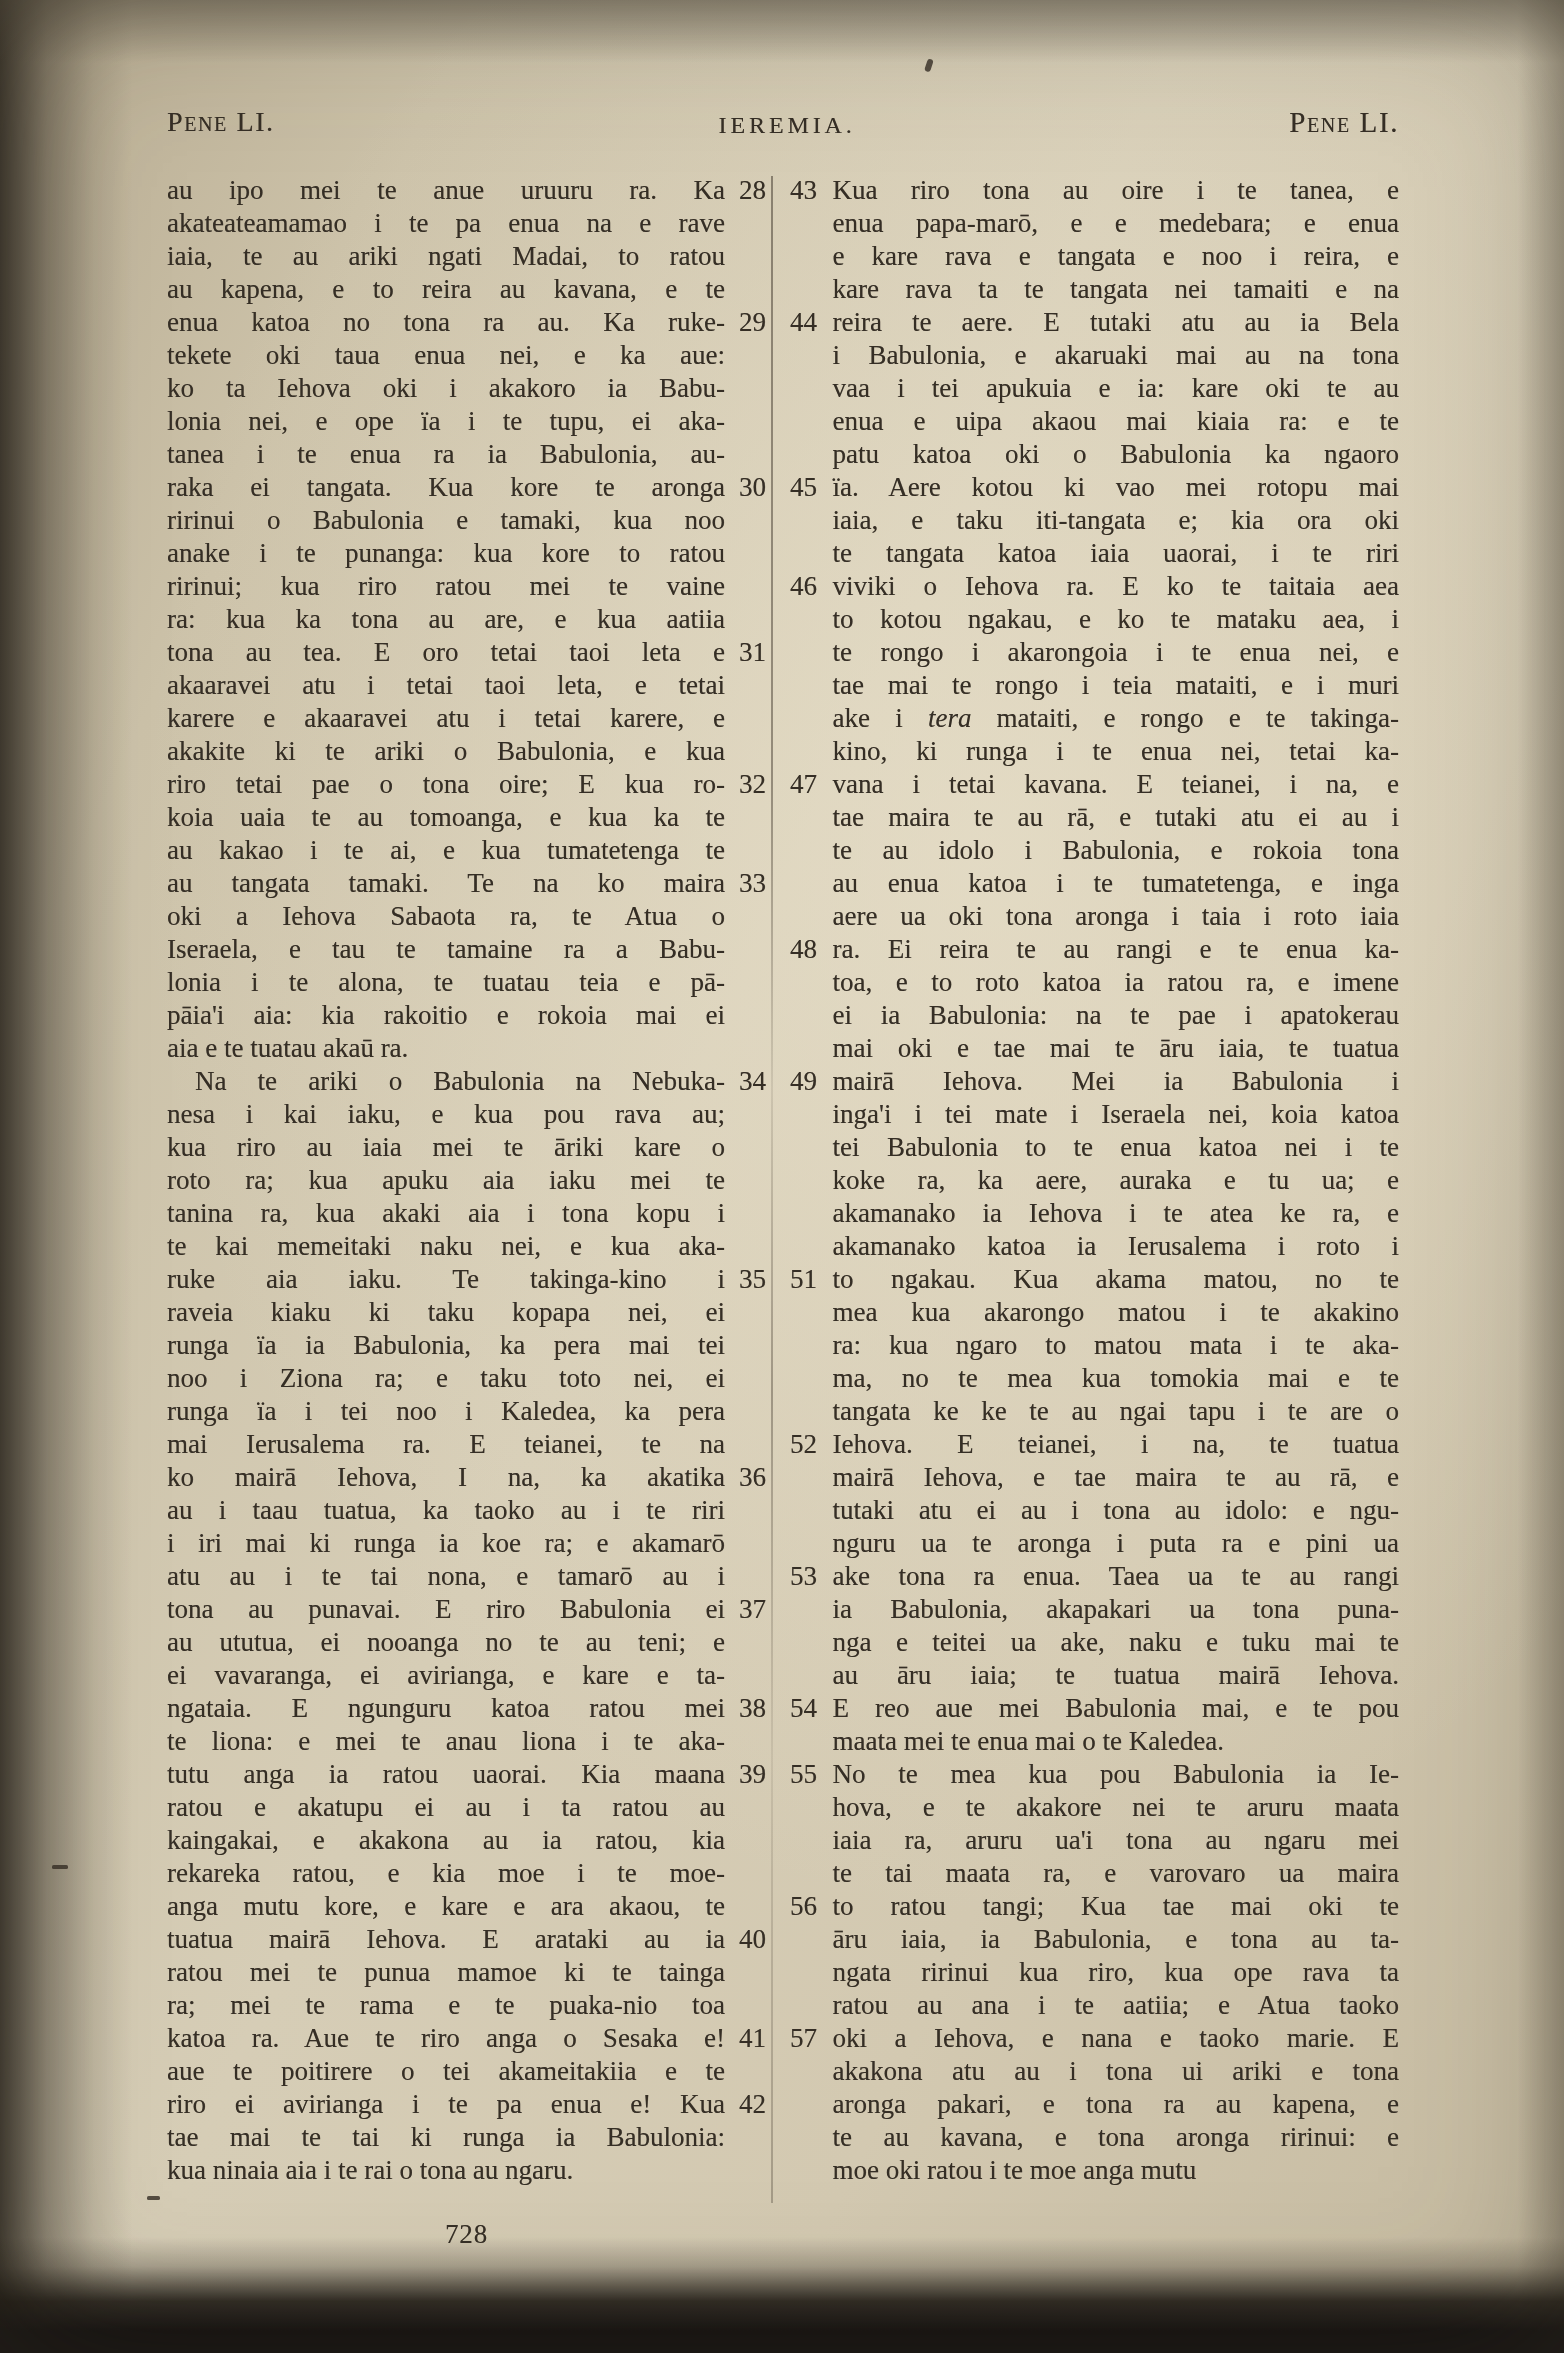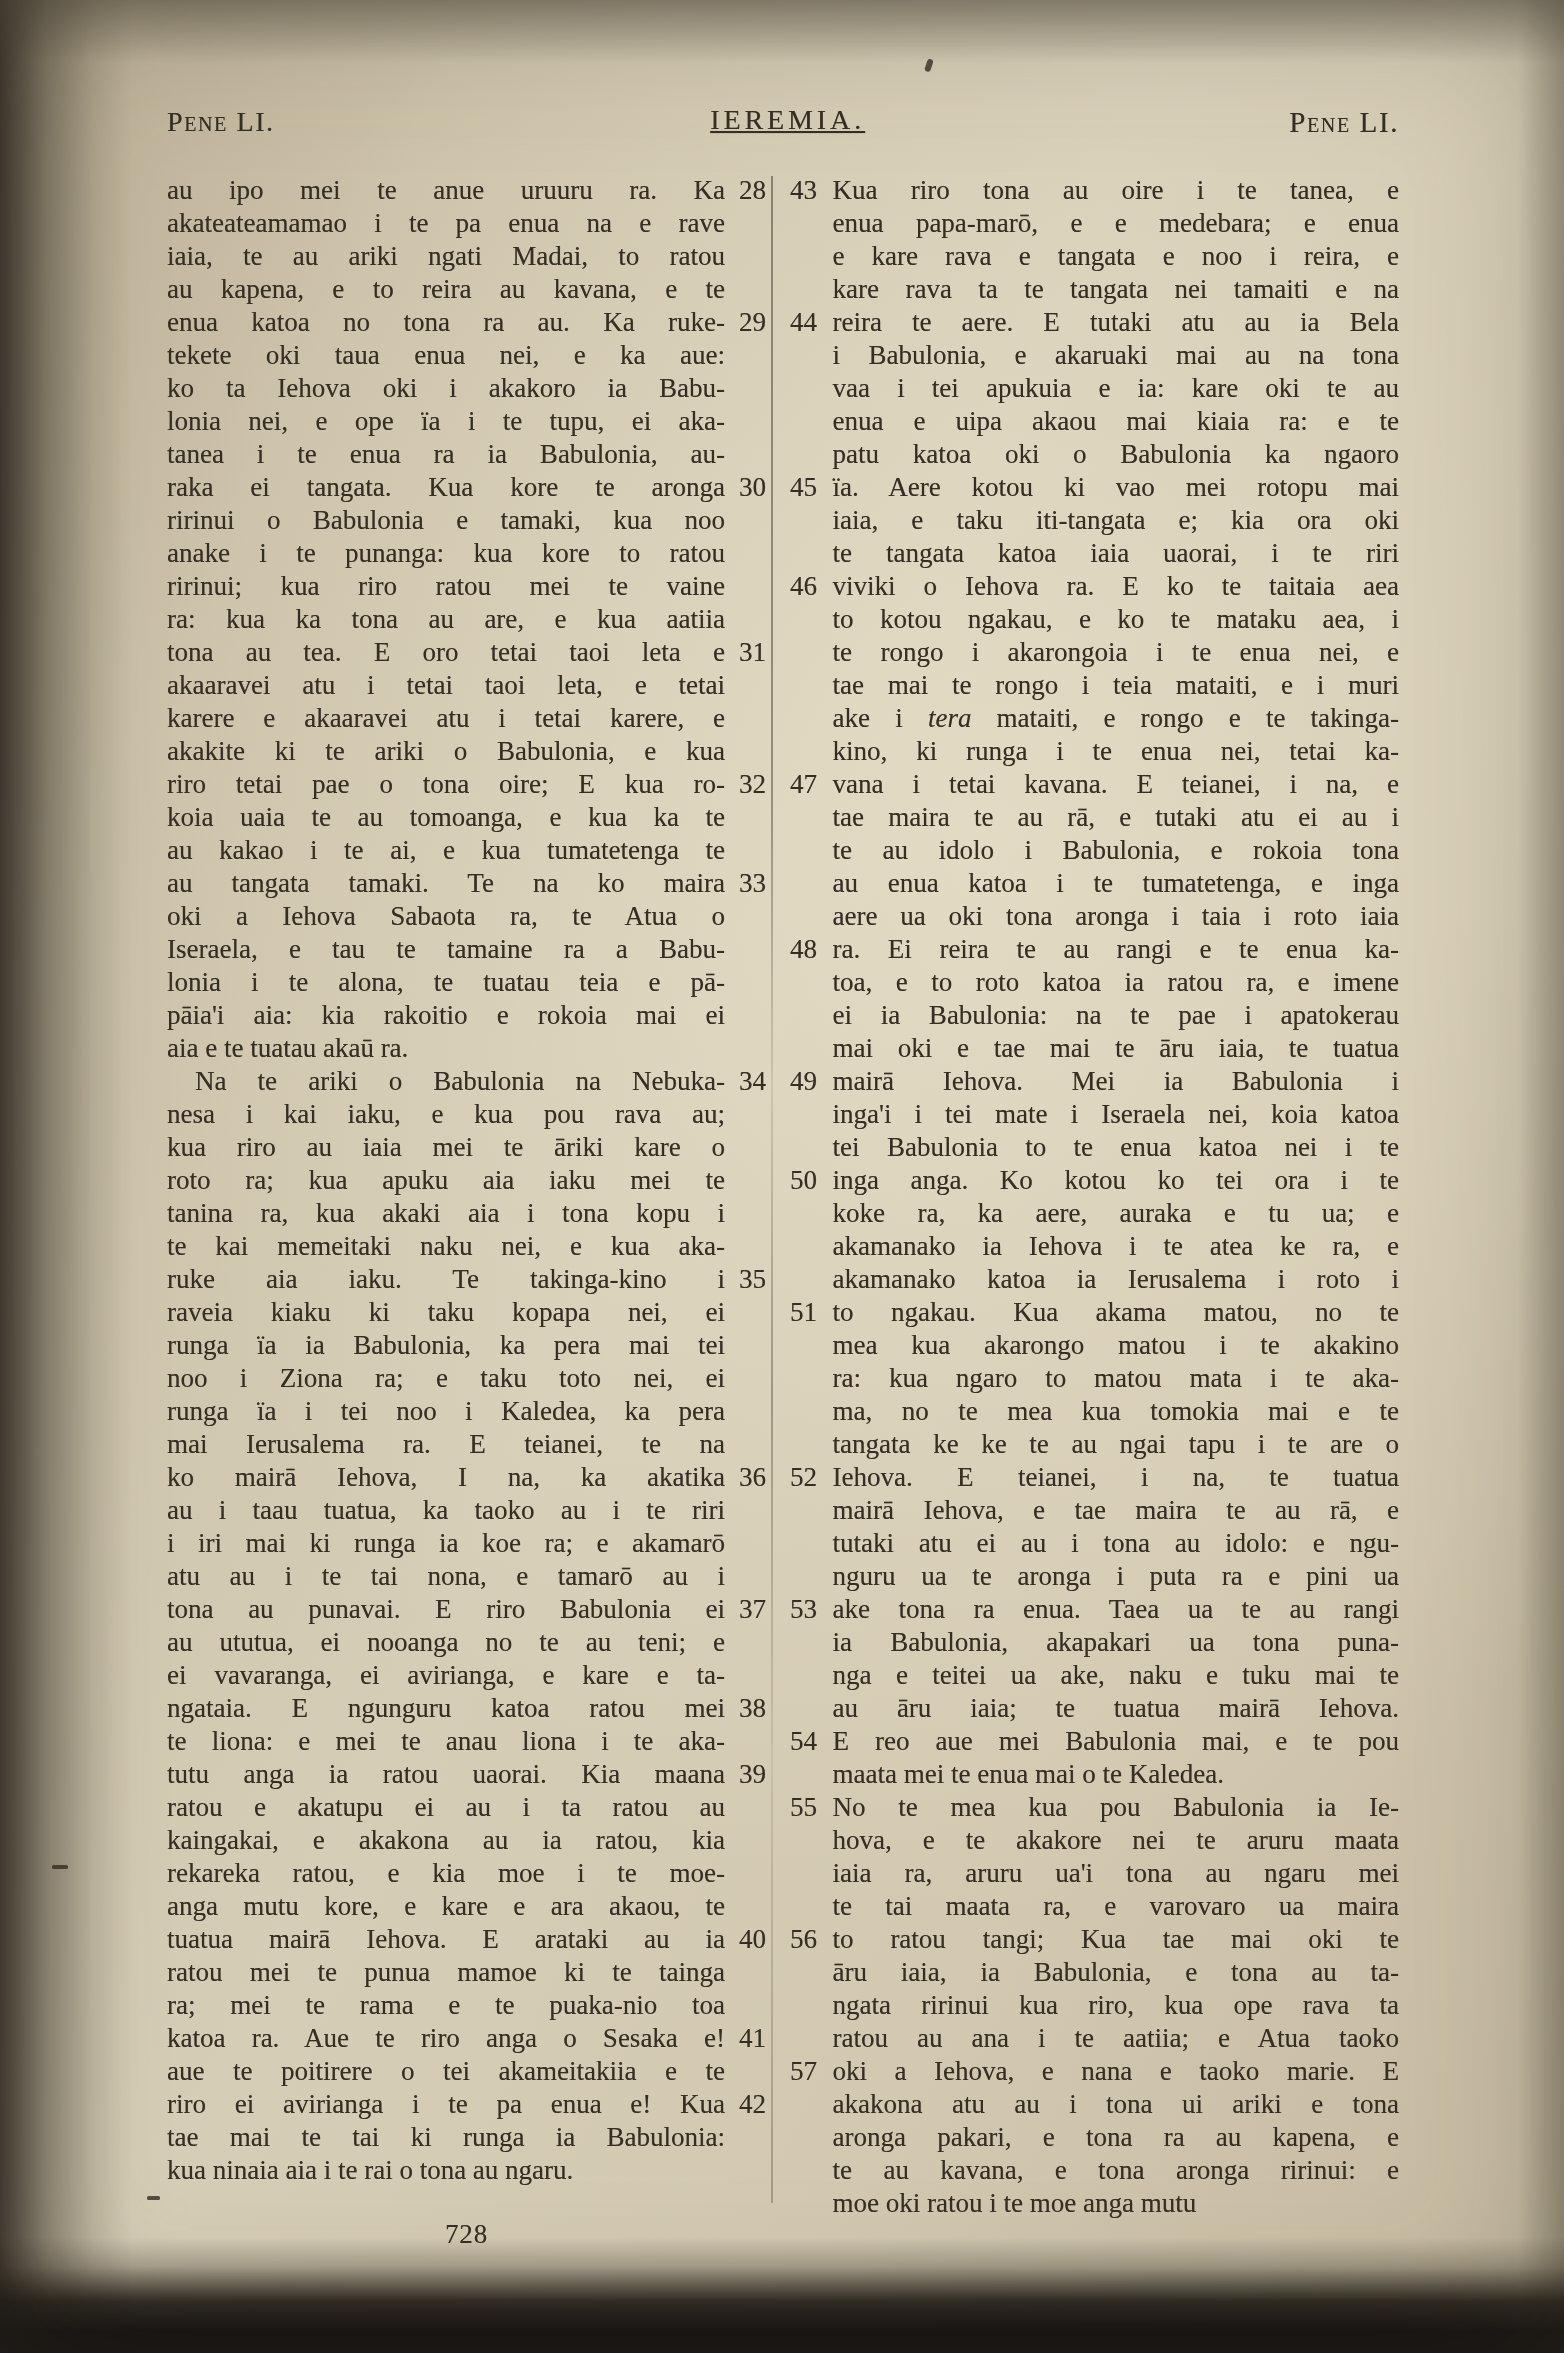--- a/index.html
+++ b/index.html
@@ -22,21 +22,21 @@
     background:linear-gradient(270deg, rgba(84,76,62,0.40), rgba(84,76,62,0)); }
   .shadow-bottom { position:absolute; left:0; right:0; bottom:0; height:117px;
     background:linear-gradient(180deg, rgba(32,27,20,0) 0%, rgba(32,27,20,0.25) 25%, rgba(24,20,15,0.88) 55%, #141110 80%); }
   .vignette { position:absolute; inset:0; box-shadow: inset 0 0 156px rgba(64,56,43,0.35); pointer-events:none; }
 
   .header { position:absolute; top:100px; left:167px; width:1232px; height:50px;
     text-shadow:0.2px 0.2px 0.5px rgba(53,46,37,0.5); }
   .h-side { position:absolute; top:6.3px; font-variant:small-caps; font-size:28px; letter-spacing:1.6px; }
   .h-left { left:0; }
   .h-right { right:0; font-size:29px; }
-  .h-center { position:absolute; left:50%; top:4px; transform:translateX(-47%); font-size:28px; letter-spacing:3.9px;text-decoration:underline; }
+  .h-center { position:absolute; left:50%; top:12px; transform:translateX(-47%); font-size:24px; letter-spacing:3.9px; }
 
   .divider { position:absolute; left:771px; top:176px; width:1.6px; height:2027px;
     background:linear-gradient(180deg,
       rgba(73,64,52,0.55) 0%, rgba(73,64,52,0.50) 30%, rgba(73,64,52,0.12) 45%,
       rgba(73,64,52,0.42) 60%, rgba(73,64,52,0.10) 78%, rgba(73,64,52,0.35) 100%); }
 
   .col { position:absolute; top:174px; font-size:27px; line-height:33px;
     text-shadow:0.2px 0.2px 0.5px rgba(53,46,37,0.45); }
   .col-left  { left:167px;  width:599px; }
   .col-right { left:790px; width:609px; }
@@ -437,24 +437,20 @@
     </div>
     <div class="line">
       <span class="v"></span>
       <span class="t">inga'i i tei mate i Iseraela nei, koia katoa</span>
     </div>
     <div class="line">
       <span class="v"></span>
       <span class="t">tei Babulonia to te enua katoa nei i te</span>
     </div>
     <div class="line">
-      <span class="v">50</span>
-      <span class="t">inga anga. Ko kotou ko tei ora i te</span>
-    </div>
-    <div class="line">
       <span class="v"></span>
       <span class="t">koke ra, ka aere, auraka e tu ua; e</span>
     </div>
     <div class="line">
       <span class="v"></span>
       <span class="t">akamanako ia Iehova i te atea ke ra, e</span>
     </div>
     <div class="line">
       <span class="v"></span>
       <span class="t">akamanako katoa ia Ierusalema i roto i</span>

